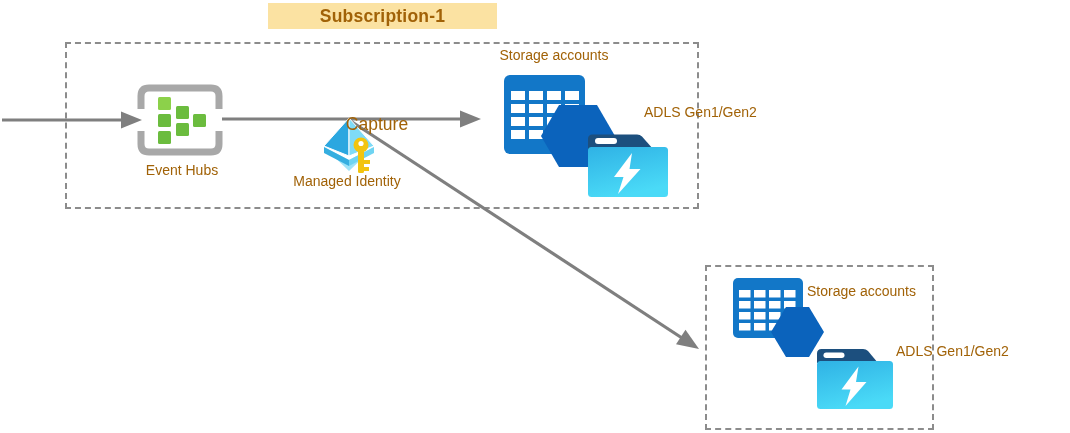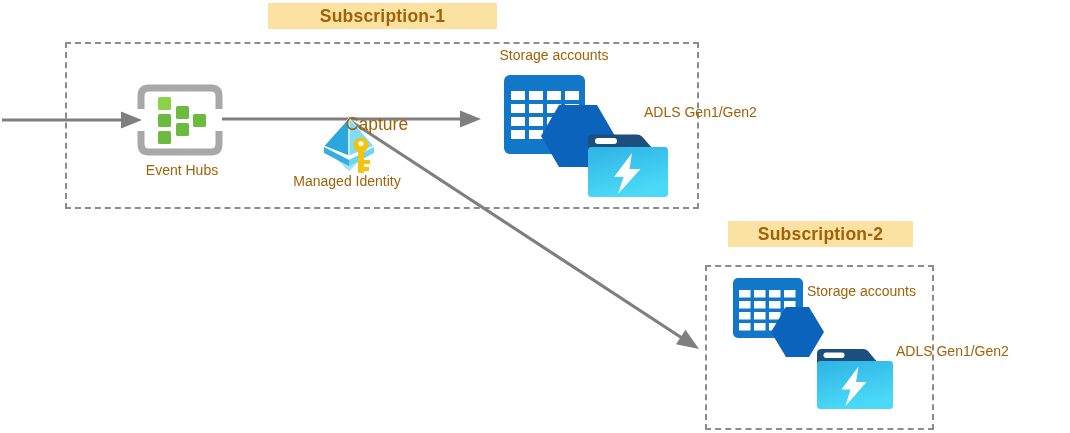--- a/index.html
+++ b/index.html
@@ -40,21 +40,20 @@
 <body>
 
 <div id="canvas">
 
   <div class="dashed-box" style="left:65px;top:42px;width:630px;height:163px;"></div>
 
   <div class="sub-label" style="left:268px;top:3px;width:229px;height:26px;line-height:26px;">Subscription-1</div>
 
   <div class="dashed-box" style="left:705px;top:265px;width:225px;height:161px;"></div>
 
-  <div class="sub-label" style="left:728px;top:221px;width:185px;height:26px;line-height:26px;">Subscription-2</div>
 
   <svg id="arrow-layer" width="1070" height="433">
     <g stroke="#7f7f7f" stroke-width="3.2" fill="#7f7f7f">
 
       <g>
         <line x1="2" y1="120" x2="123" y2="120"></line>
         <polygon points="121,111.5 142,120 121,128.5" stroke="none"></polygon>
       </g>
 
       <g>

